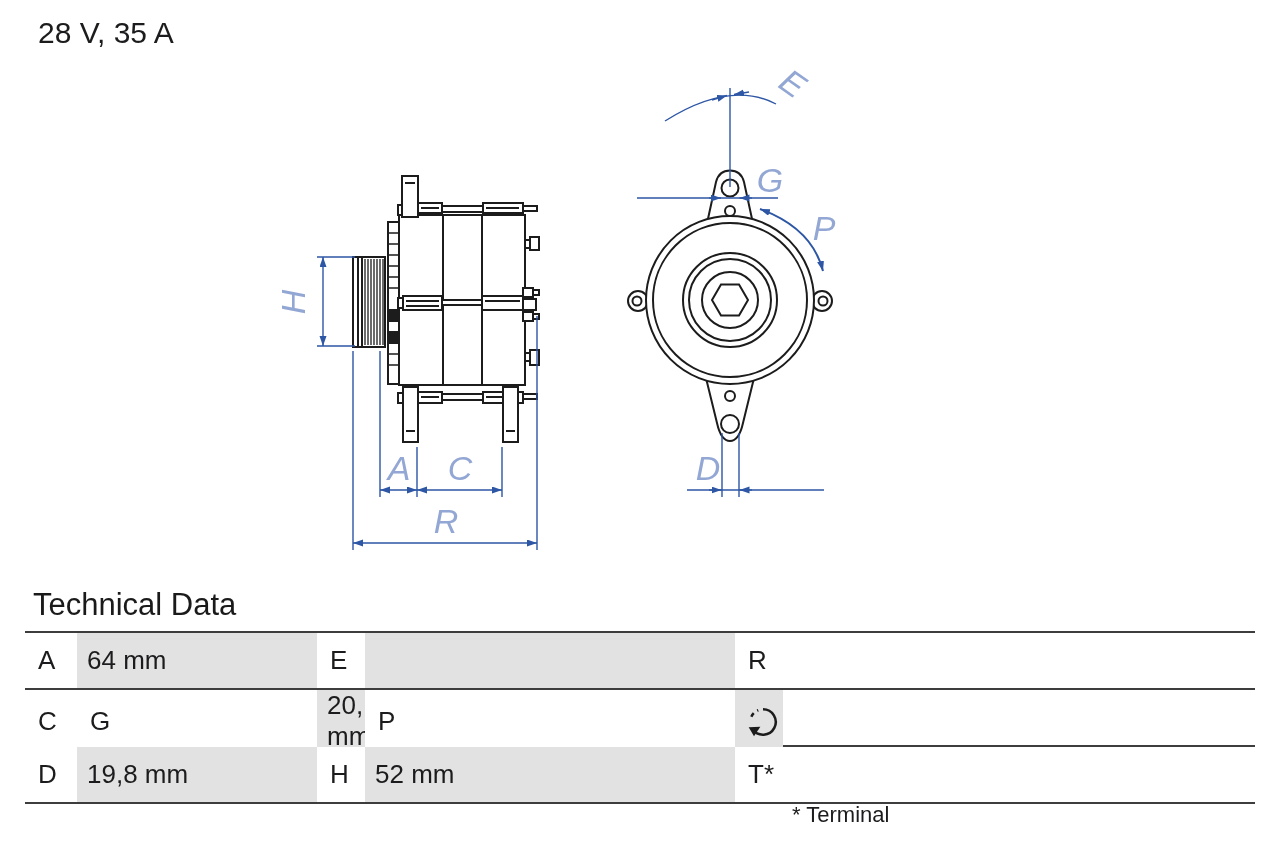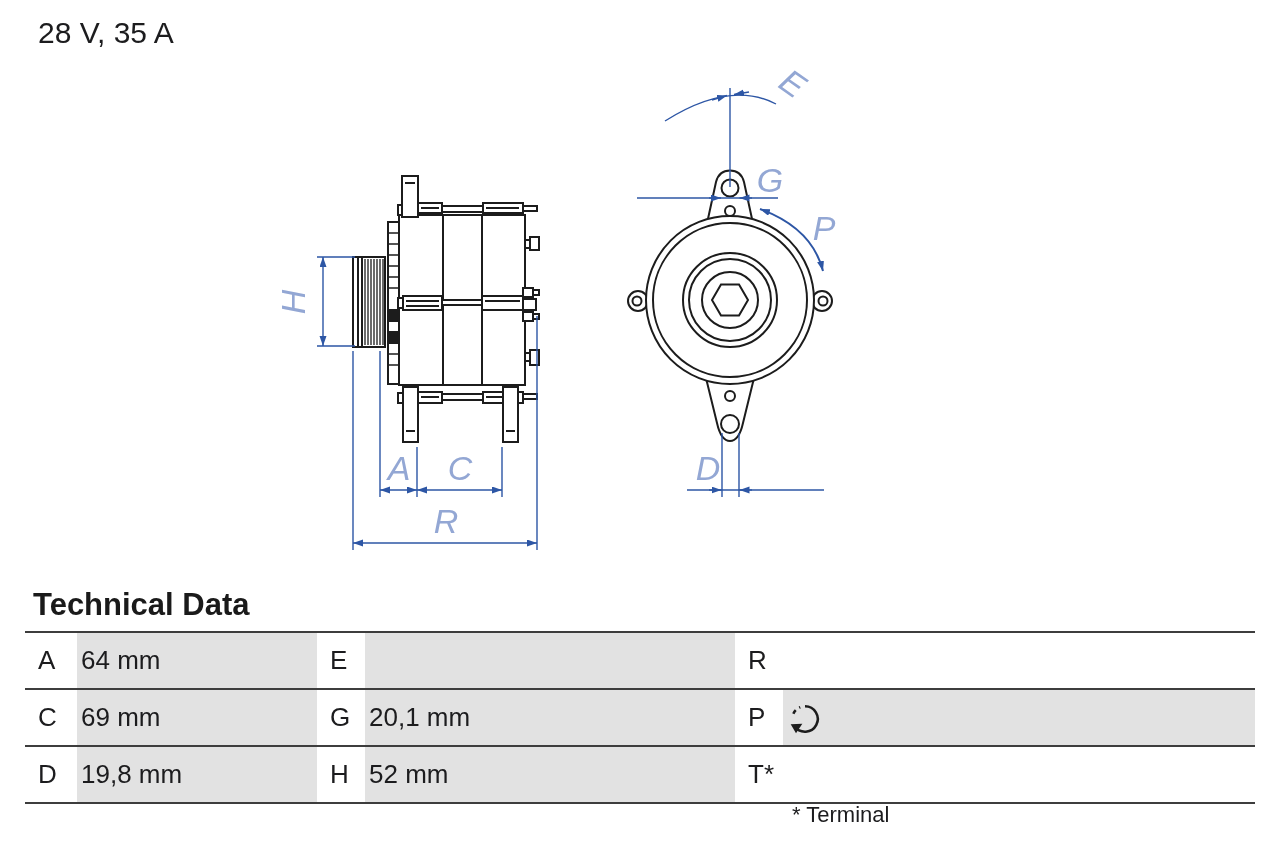--- a/index.html
+++ b/index.html
@@ -1,27 +1,27 @@
 <!DOCTYPE html>
 <html><head>
 <meta charset="utf-8">
 <style>
   html,body{margin:0;padding:0;background:#ffffff;}
   .page{position:relative;width:1280px;height:853px;background:#fff;overflow:hidden;
         font-family:"Liberation Sans",sans-serif;color:#1c1c1e;}
   .title{position:absolute;left:38px;top:16px;font-size:30px;color:#1c1c1e;}
   .drawing{position:absolute;left:0;top:0;}
-  .tbl-title{position:absolute;left:33px;top:587px;font-size:31px;font-weight:bold;color:#1a1a1a;}
+  .tbl-title{position:absolute;left:33px;top:587px;font-size:31px;font-weight:normal;color:#1a1a1a;}
   .tech-table{position:absolute;left:25px;top:631px;width:1230px;}
   .tr{display:grid;grid-template-columns:52px 240px 48px 370px 48px 472px;height:55px;
       border-top:2px solid #3d3d3d;}
   .tr:last-child{border-bottom:2px solid #3d3d3d;}
   .td{display:flex;align-items:center;font-size:26px;color:#1c1c1e;}
   .lab{background:#ffffff;padding-left:13px;}
-  .val{background:#e2e2e2;padding-left:4px;}
+  .val{background:#e2e2e2;padding-left:10px;}
   .footnote{position:absolute;left:792px;top:802px;font-size:22px;color:#1c1c1e;}
   .dimlabel{font-family:"Liberation Sans",sans-serif;font-style:italic;font-size:34px;}
   .roticon{margin-top:2px;}
 </style>
 </head>
 <body>
 
 <div class="page">
 
   <div class="title">28 V, 35 A</div>
@@ -158,23 +158,20 @@
         </div>
       <div class="td lab">E</div>
       <div class="td val">
           <span></span>
         </div>
       <div class="td lab">R</div>
     </div>
 
     <div class="tr">
       <div class="td lab">C</div>
-      <div class="td val">
-          <span>69 mm</span>
-        </div>
       <div class="td lab">G</div>
       <div class="td val">
           <span>20,1 mm</span>
         </div>
       <div class="td lab">P</div>
       <div class="td val">
         <svg class="roticon" width="36" height="36" viewBox="0 0 34 34">
           <path d="M17 5 A12 12 0 1 1 7.2 23.9" stroke="#1c1c1c" stroke-width="2.4" fill="none"></path>
           <path d="M6 12 A12 12 0 0 1 12.5 5.9" stroke="#1c1c1c" stroke-width="2.4" fill="none" stroke-dasharray="4 4"></path>
           <polygon points="3.5,22 14.5,21.5 8.5,30.5" fill="#1c1c1c"></polygon>

